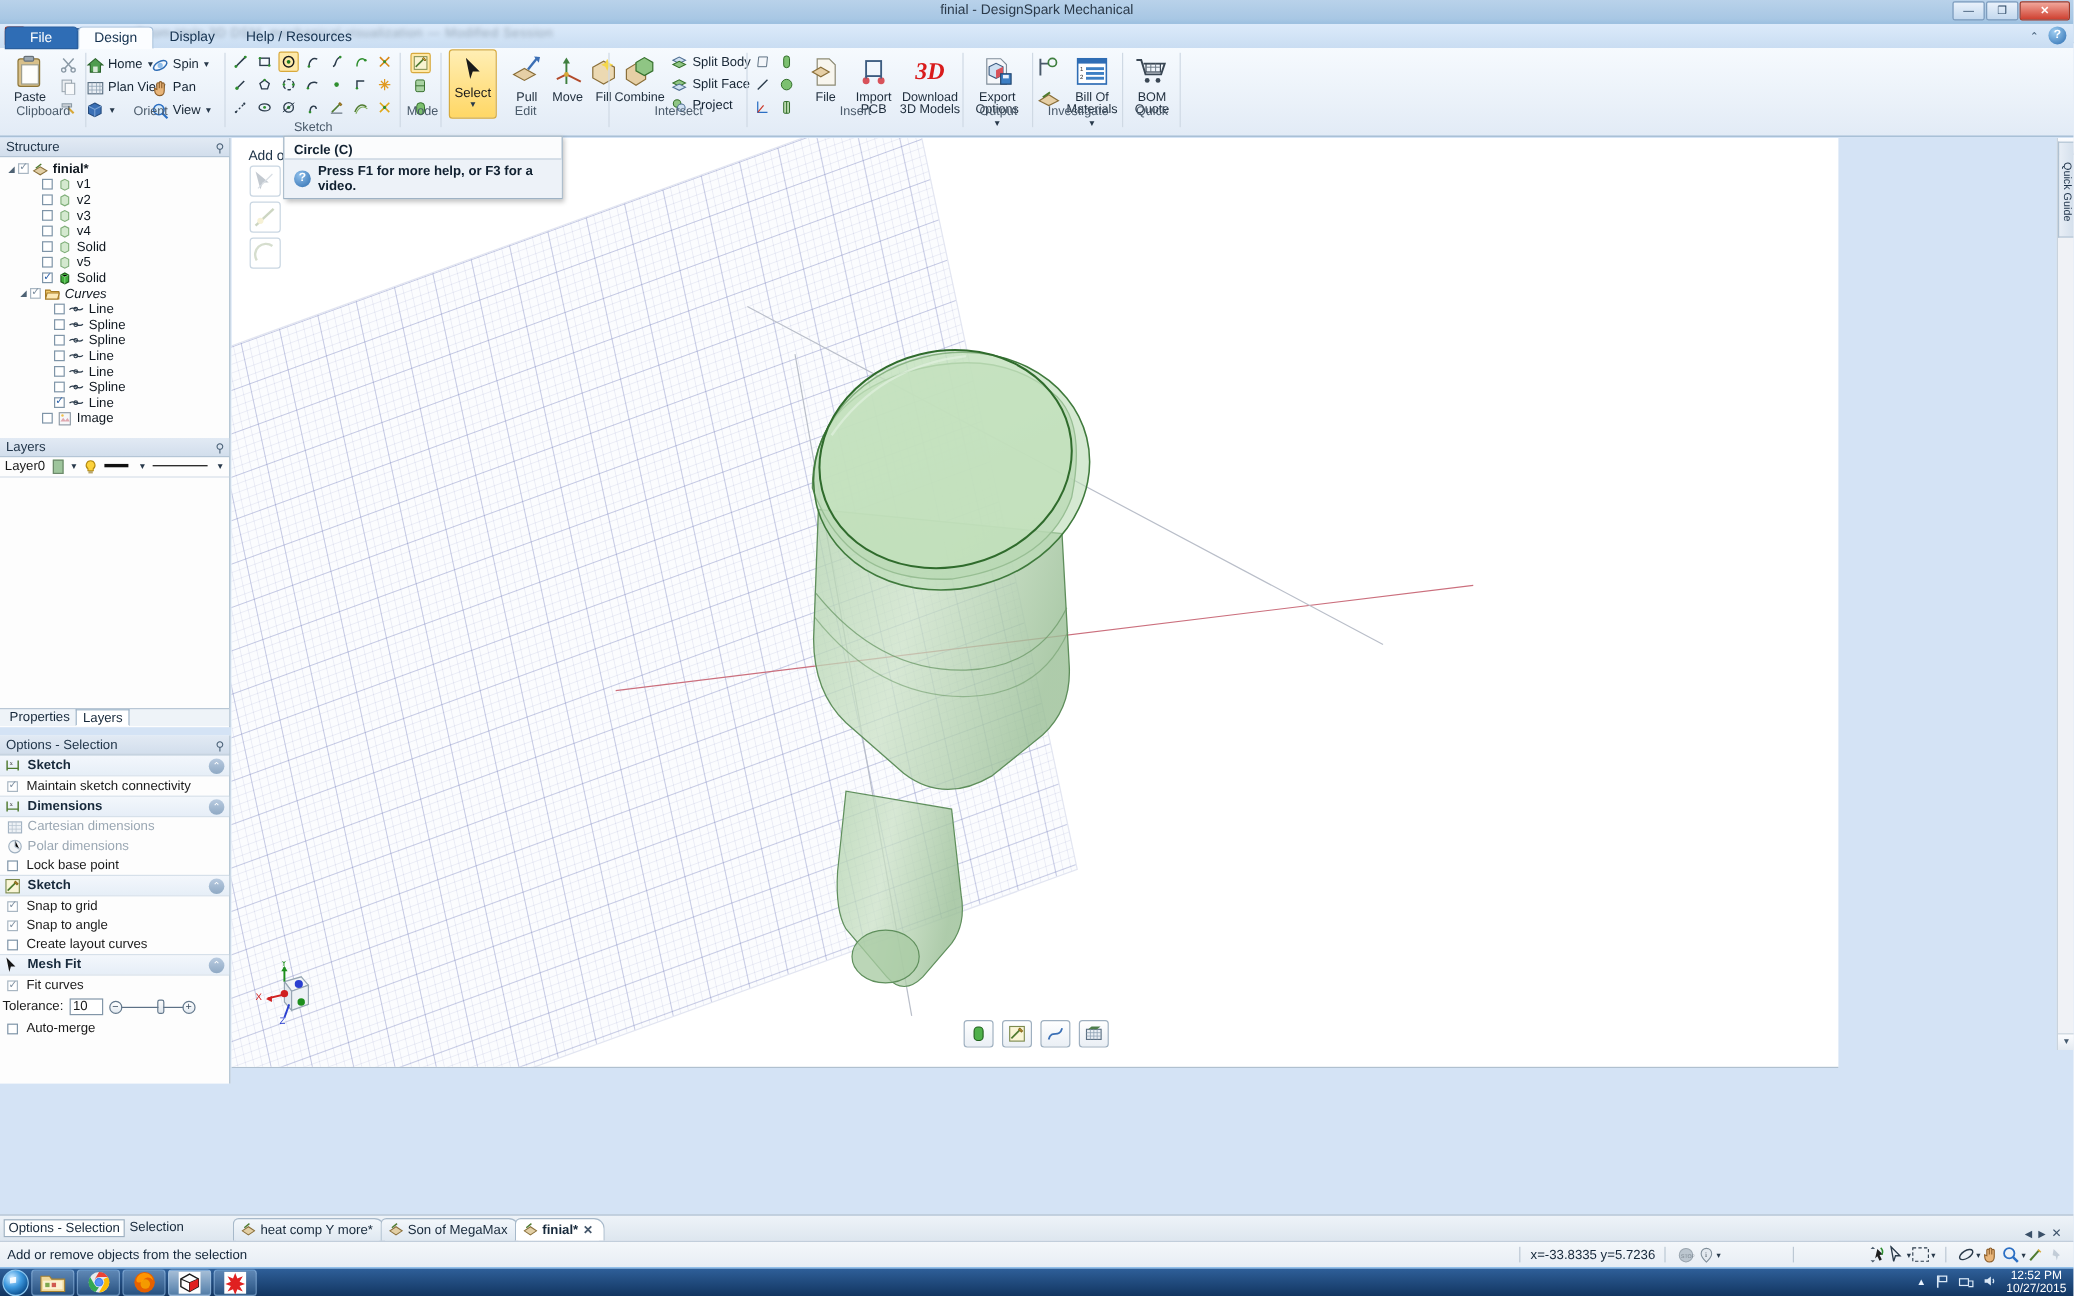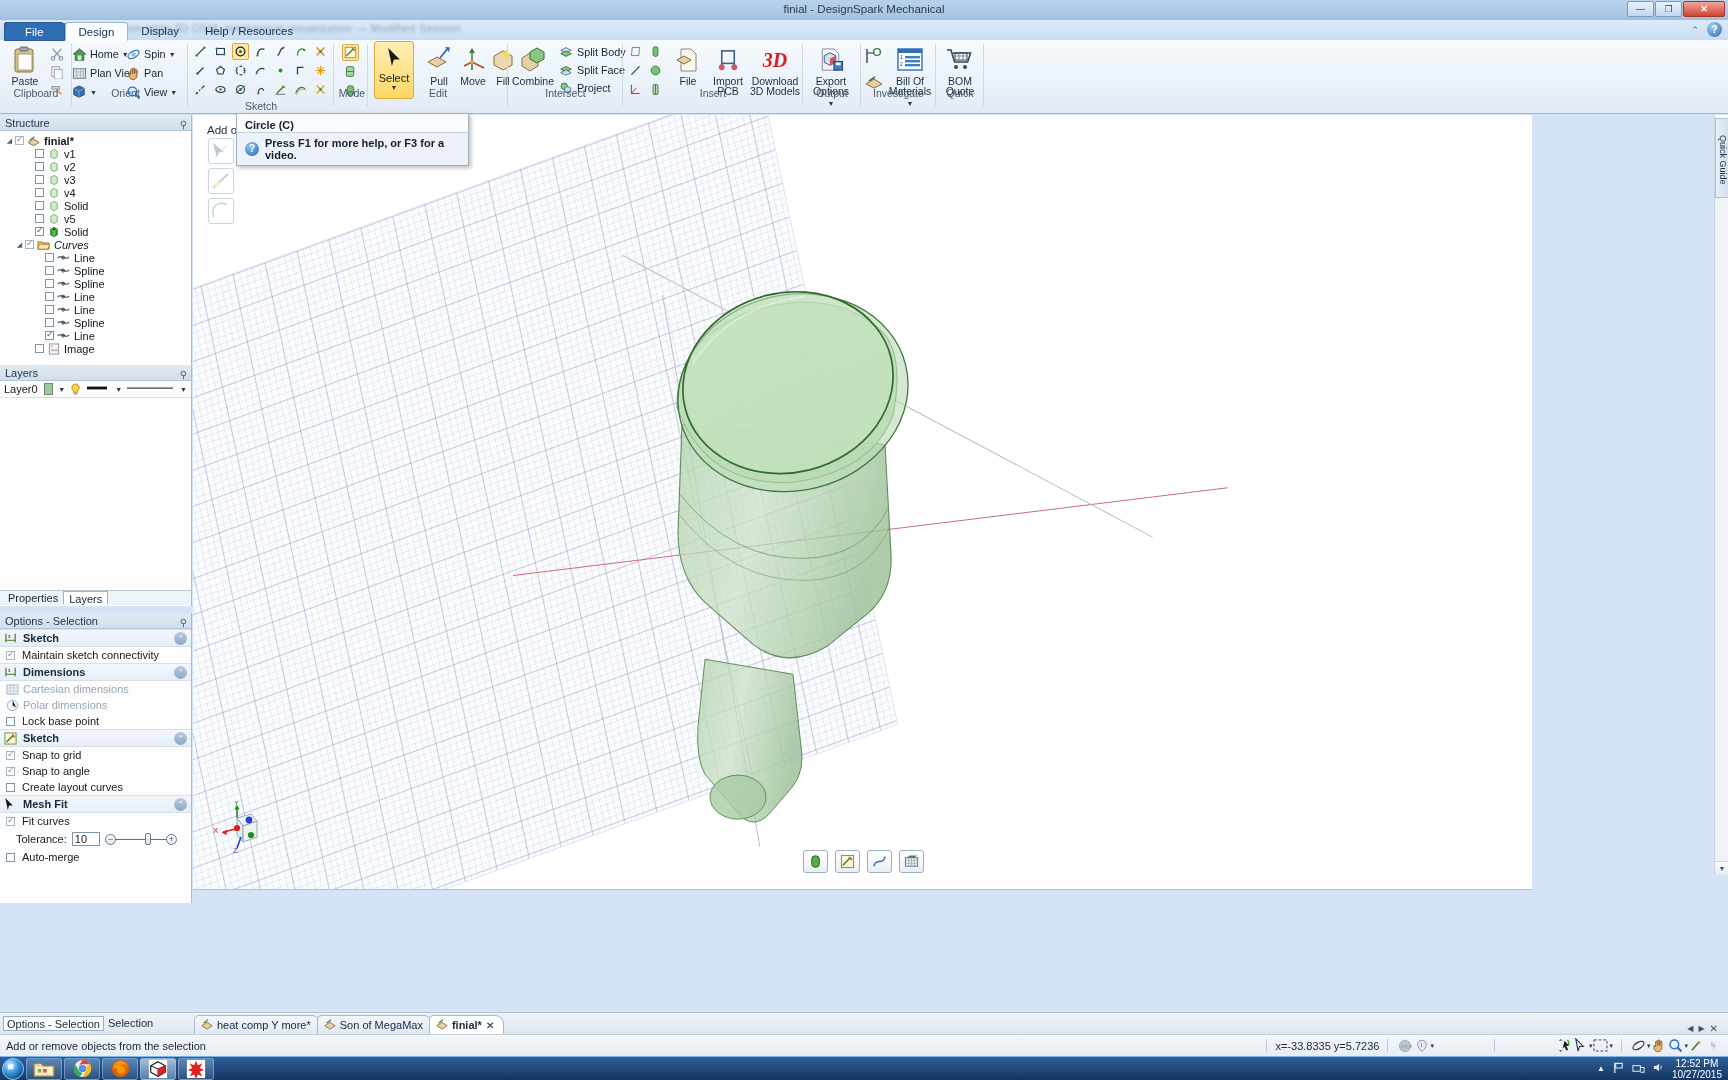--- a/index.html
+++ b/index.html
@@ -143,21 +143,21 @@
     border-top:1px solid #d6e0ea; border-bottom:1px solid #d6e0ea; position:relative;
   }
   .opthdr .t { font-weight:bold; color:#17293b; }
   .chev {
     position:absolute; right:4px; top:2px; width:13px; height:13px; border-radius:50%;
     background:linear-gradient(to bottom,#b9cbe0,#8fa9c4); color:#fff;
     font-size:8px; text-align:center; line-height:13px;
   }
   .optrow { height:16px; display:flex; align-items:center; padding-left:6px; gap:4px; }
   .optrow.disabled { color:#9aa7b3; }
-  .tolrow { height:20px; display:flex; align-items:center; padding-left:16px; gap:5px; }
+  .tolrow { height:20px; display:flex; align-items:center; padding-left:2px; gap:5px; }
   .tolinput { width:28px; height:14px; border:1px solid #8296a8; background:#fff; font-size:11px; padding-left:2px; line-height:13px; }
   .slider { position:relative; width:72px; height:14px; display:flex; align-items:center; }
   .slider .track { position:absolute; left:10px; right:10px; height:1px; background:#5d7186; }
   .rnd { width:11px; height:11px; border-radius:50%; border:1px solid #64798d; background:linear-gradient(#fff,#e2e9f0); font-size:9px; line-height:9px; text-align:center; color:#3c4e60; }
   .knob { position:absolute; left:40px; width:6px; height:12px; background:linear-gradient(#fdfdfd,#dde4eb); border:1px solid #64798d; border-radius:2px; }
 
   
   .viewport {
     position:absolute; left:193px; top:115px; width:1339px; height:775px;
     background:#ffffff; overflow:hidden; border-bottom:1px solid #b0c0cf;

